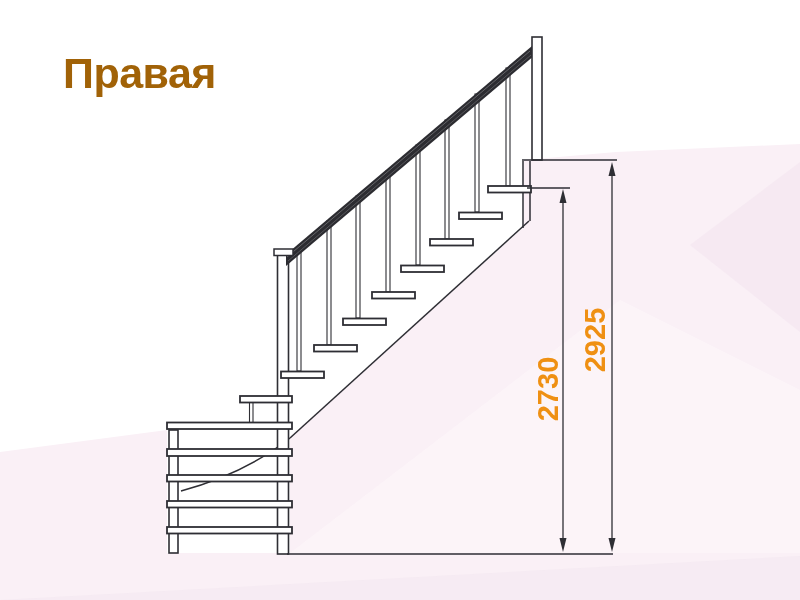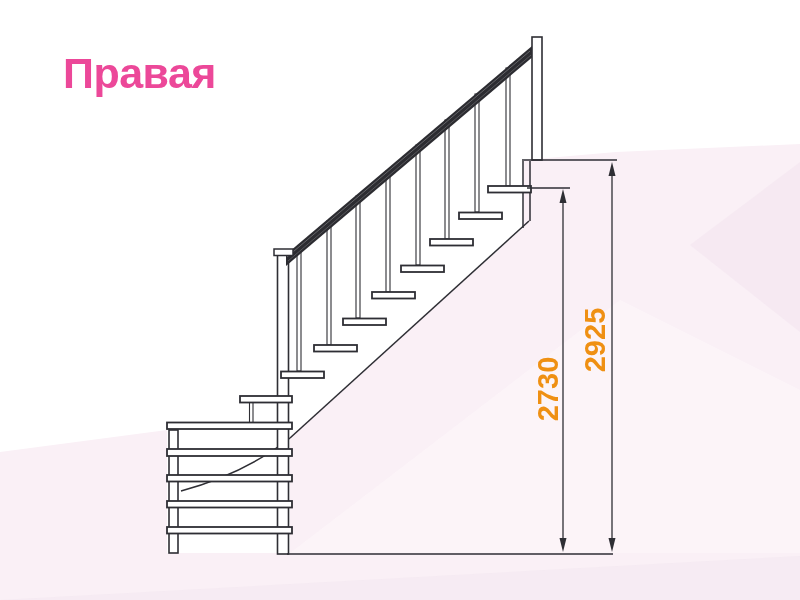--- a/index.html
+++ b/index.html
@@ -14,21 +14,21 @@
   #bg-main{background:#FAF0F6;
     clip-path:polygon(0px 600px,0px 452px,167px 430px,167px 553px,290px 553px,290px 437px,524px 227px,524px 160px,616px 152px,800px 144px,800px 600px);}
   #bg-corner{background:#F3E4EE;opacity:.55;
     clip-path:polygon(690px 245px,800px 162px,800px 332px);}
   #bg-floor{background:#F2E5EF;opacity:.5;
     clip-path:polygon(0px 600px,800px 556px,800px 600px);}
   #bg-sheen{background:#FDF7FA;opacity:.6;
     clip-path:polygon(290px 553px,620px 300px,800px 390px,800px 553px);}
   #page-title{
     position:absolute;left:63px;top:52px;
-    font-size:43px;font-weight:bold;color:#ec4899;
+    font-size:43px;font-weight:bold;color:#a16207;
     letter-spacing:-0.5px;line-height:1;
   }
   .dim-label{
     position:absolute;
     font-size:29px;font-weight:bold;color:#EF9013;
     white-space:nowrap;line-height:1;
     transform:translate(-50%,-50%) rotate(-90deg);
   }
   #dim-label-2730{left:548px;top:389px;}
   #dim-label-2925{left:595px;top:340px;}

